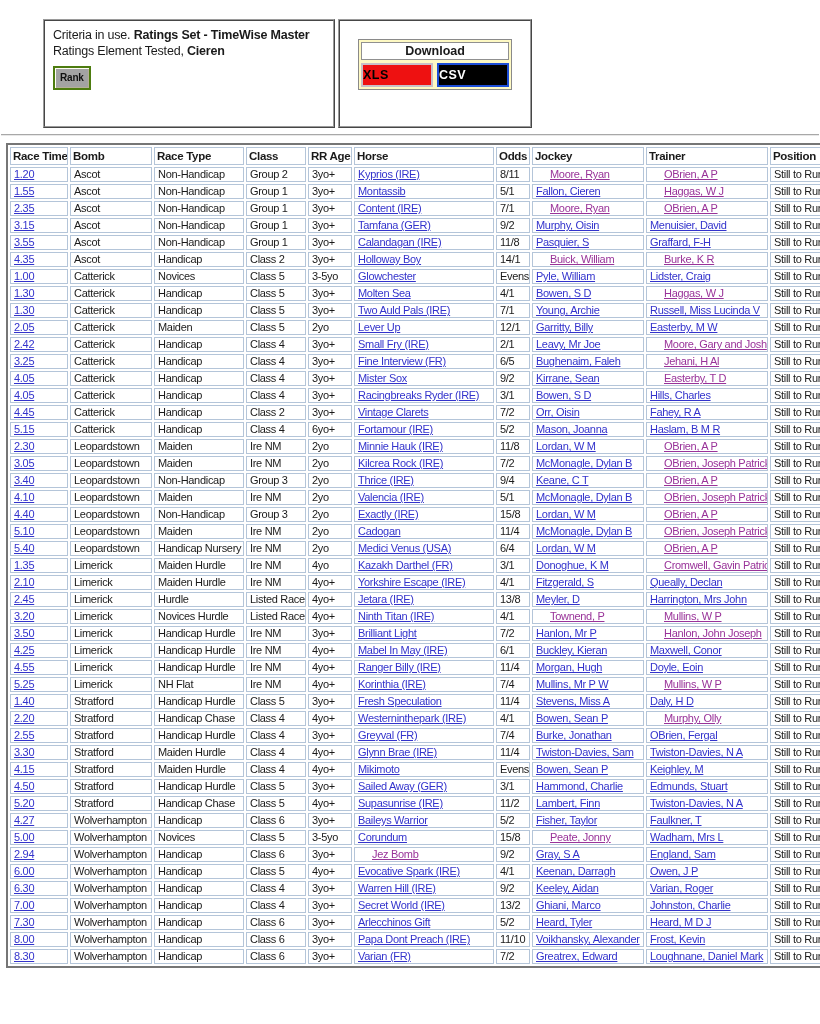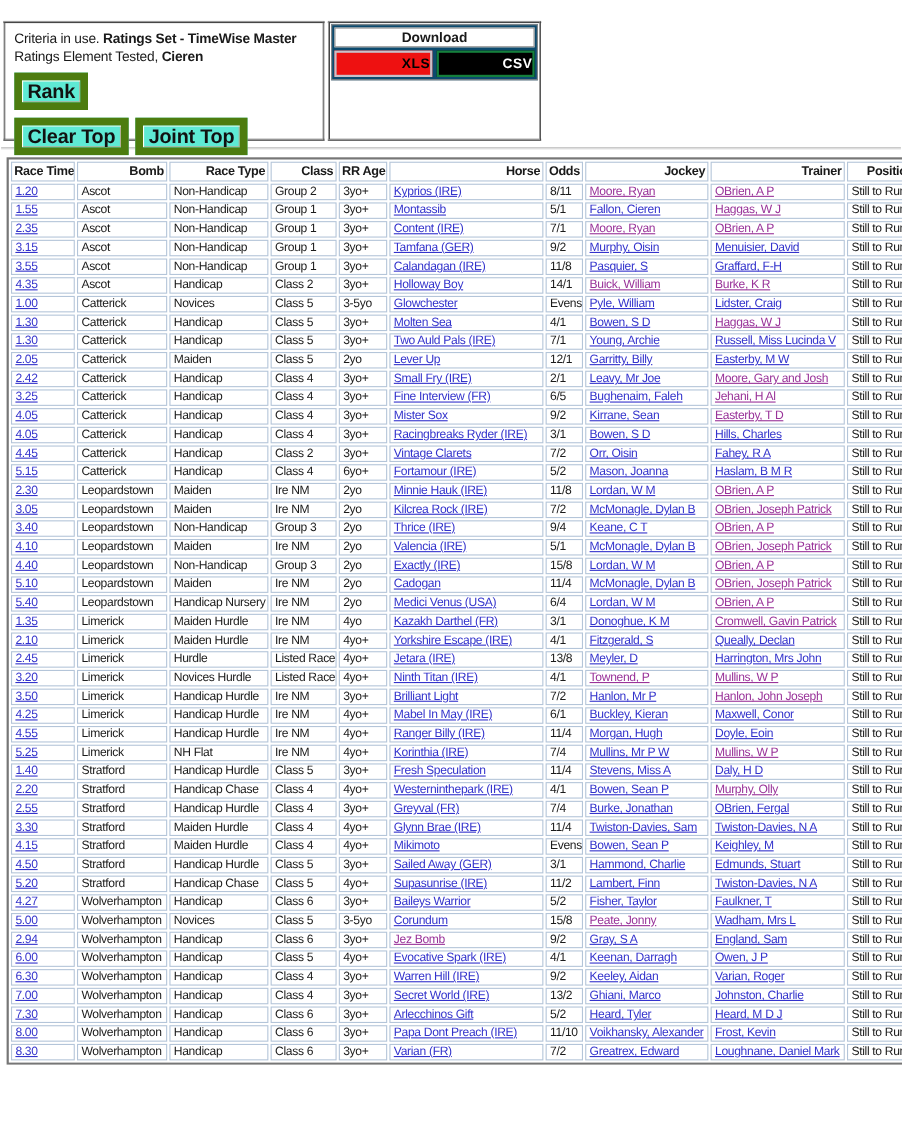--- a/index.html
+++ b/index.html
@@ -7,69 +7,65 @@
     --cellborder:#b4c5d9; --tableborder:#767676;
   }
   *{box-sizing:border-box;}
   html,body{margin:0;padding:0;background:#ffffff;
     font-family:"Liberation Sans","DejaVu Sans",sans-serif;color:#1a1a1a;}
   body{width:820px;}
 
   
   .topwrap{display:flex;align-items:flex-start;margin:19px 4px 0 3px;}
   .criteria-box{width:292px;height:109px;border:2px ridge #9a9a9a;padding:6px 8px;
-    font-size:12.5px;letter-spacing:-0.2px;line-height:16px;}
+    font-size:12.5px;letter-spacing:-0.2px;line-height:16px;margin-left:40px;}
   .criteria-box b{font-weight:bold;}
   .btnrow{margin-top:7px;}
-  .uibtn{display:inline-block;background:#5eead4;border:7px solid #4d7c0f;
+  .uibtn{display:inline-block;background:#a3a3a3;border:2px solid #4d7c0f;
     box-shadow:inset 1px 1px 0 #fffef4, inset -1px -1px 0 #b5b098;
-    font-family:"Liberation Sans",sans-serif;font-size:18px;font-weight:bold;
+    font-family:"Liberation Sans",sans-serif;font-size:10px;font-weight:bold;
     padding:2px 5px;margin-right:3px;cursor:pointer;letter-spacing:-0.2px;color:#111;}
   .download-box{width:194px;height:109px;border:2px ridge #9a9a9a;margin-left:3px;
     background:#ffffff;}
-  .dl-inner{background:#0c4a6e;border:1px solid #8a8a8a;margin:1px;padding:2px;}
+  .dl-inner{background:#fef9c3;border:1px solid #8a8a8a;margin:18px;padding:2px;}
   .dl-title{background:#ffffff;border:1px solid #909090;text-align:center;
     font-size:12.5px;font-weight:bold;padding:1px 0;margin-bottom:3px;}
   .dl-btns{display:flex;gap:4px;}
-  .dl-btn{flex:1;text-align:right;font-size:12.5px;font-weight:bold;
+  .dl-btn{flex:1;text-align:left;font-size:12.5px;font-weight:bold;
     padding:3px 0;cursor:pointer;letter-spacing:0.5px;}
   .dl-xls{background:var(--xls-bg);color:#000000;border:2px solid #c8c0c8;}
-  .dl-csv{background:var(--csv-bg);color:#ffffff;border:2px solid #15803d;}
+  .dl-csv{background:var(--csv-bg);color:#ffffff;border:2px solid #1d4ed8;}
 
   hr.sep{border:none;border-top:1px solid #a8a8a8;border-bottom:1px solid #e8e8e8;
     margin:6px 1px 7px 1px;}
 
   
   table.races{table-layout:fixed;width:806px;margin-left:6px;
     border:2px solid var(--tableborder);border-collapse:separate;border-spacing:2px;
     background:#ffffff;}
   table.races th{border:1px solid var(--cellborder);font-size:11.5px;font-weight:bold;
-    text-align:right;padding:2px 2px;letter-spacing:-0.3px;height:14px;
+    text-align:left;padding:2px 2px;letter-spacing:-0.3px;height:14px;
     white-space:nowrap;overflow:hidden;}
   table.races td{border:1px solid var(--cellborder);font-size:11px;letter-spacing:-0.3px;
     padding:0 3px;height:14px;line-height:13px;white-space:nowrap;overflow:hidden;
     vertical-align:middle;}
   a.lnk{color:var(--link);text-decoration:underline;cursor:pointer;}
-  a.lnk.v{color:var(--visited);}
+  a.lnk.v{color:var(--visited);margin-left:14px;}
 </style>
 </head>
 <body>
 
 <div class="topwrap">
   <div class="criteria-box">
     <div>
       <span>Criteria in use. </span><b>Ratings Set - TimeWise Master</b><br>
       <span>Ratings Element Tested, </span><b>Cieren</b>
     </div>
     <div class="btnrow">
       <span class="uibtn">Rank</span>
-    </div>
-    <div class="btnrow">
-      <span class="uibtn">Clear Top</span>
-      <span class="uibtn">Joint Top</span>
     </div>
   </div>
 
   <div class="download-box">
     <div class="dl-inner">
       <div class="dl-title">Download</div>
       <div class="dl-btns">
         <span class="dl-btn dl-xls">XLS</span>
         <span class="dl-btn dl-csv">CSV</span>
       </div>

